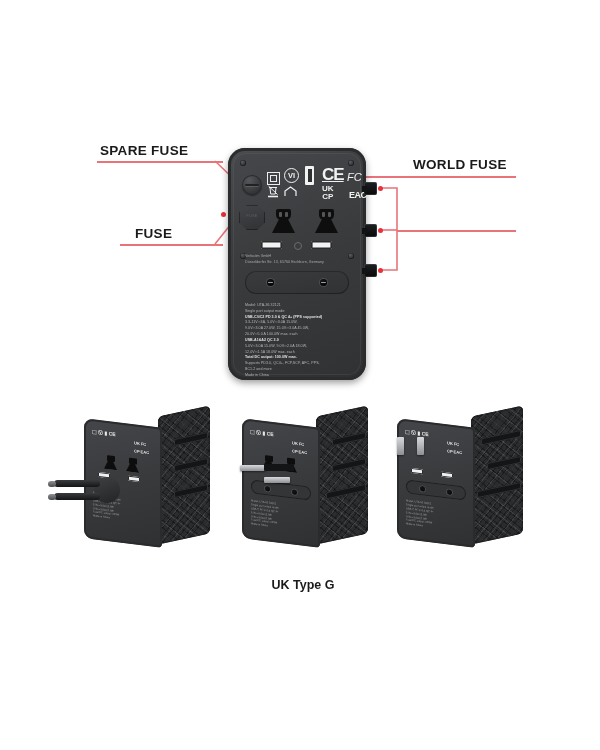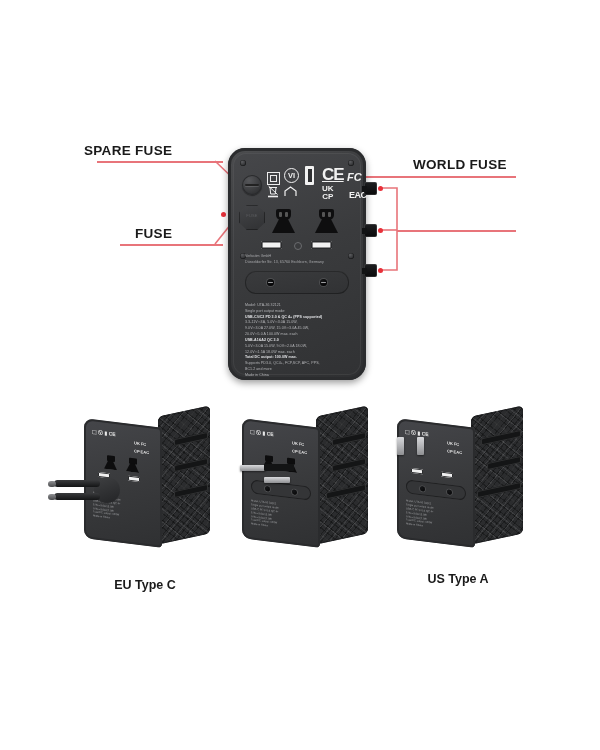--- a/index.html
+++ b/index.html
@@ -61,21 +61,21 @@
   .icons{position:absolute;left:34px;top:12px;width:96px;height:42px;}
   .ic{position:absolute;color:#f2f2f2;}
   .ic-cls2{left:0;top:7px;width:11px;height:11px;border:1.3px solid #eee;}
   .ic-cls2::after{content:"";position:absolute;left:2px;top:2px;right:2px;bottom:2px;border:1px solid #eee;}
   .ic-vi{left:17px;top:3px;width:13px;height:13px;border-radius:50%;
         border:1.4px solid #f2f2f2;font-size:7.5px;font-weight:bold;
         line-height:13px;text-align:center;}
   .ic-bar{left:38px;top:1px;width:9px;height:19px;background:#f2f2f2;border-radius:1px;}
   .ic-bar::after{content:"";position:absolute;left:2.5px;top:3px;width:4px;height:13px;background:#2f3032;}
   .ic-ce{left:55px;top:1px;font-size:17px;font-weight:bold;line-height:17px;letter-spacing:-1px;text-decoration:underline;}
-  .ic-fcc{left:80px;top:7px;font-size:11px;font-weight:bold;font-style:italic;line-height:11px;}
+  .ic-fcc{left:80px;top:7px;font-size:11px;font-weight:normal;font-style:italic;line-height:11px;}
   .ic-house{left:17px;top:21px;width:13px;height:11px;}
   .ic-house svg{display:block;}
   .ic-bin{left:0;top:20px;width:12px;height:14px;}
   .ic-bin svg{display:block;}
   .ic-ukca{left:55px;top:20px;font-size:8px;font-weight:bold;line-height:8px;text-align:center;}
   .ic-eac{left:82px;top:26px;font-size:9px;font-weight:bold;line-height:9px;letter-spacing:-.5px;}
 
   
   .socket{position:absolute;width:23px;height:24px;}
   .socket .body{
@@ -168,21 +168,21 @@
   
   .flat-pin{position:absolute;background:linear-gradient(180deg,#d8d9dc,#8f9093);border-radius:1px;
     box-shadow:0 1px 2px rgba(0,0,0,.45);}
   .pin-blk{position:absolute;background:#131415;border-radius:1px;}
 </style>
 </head>
 <body>
 
 <div class="stage">
 
-  <div class="callout-label" style="left:84px;top:143px;">SPARE FUSE</div>
+  <div class="callout-label" style="left:100px;top:143px;">SPARE FUSE</div>
   <div class="rule" style="left:97px;top:161px;width:126px;"></div>
   <svg class="lead" style="left:215px;top:158px;" width="30" height="32">
     <path d="M0,3 L24,26" stroke="#E8747A" stroke-width="1.6" fill="none"></path>
   </svg>
   <div class="dot" style="left:235px;top:181px;"></div>
 
   <div class="callout-label" style="left:135px;top:226px;">FUSE</div>
   <div class="rule" style="left:120px;top:244px;width:103px;"></div>
   <svg class="lead" style="left:215px;top:214px;" width="30" height="34">
     <path d="M24,0 L0,30" stroke="#E8747A" stroke-width="1.6" fill="none"></path>
@@ -312,21 +312,20 @@
         </div>
       <div class="v-slot" style="left:14px;top:52px;"></div>
       <div class="v-slot" style="left:44px;top:52px;"></div>
       <div class="v-text" style="left:9px;top:72px;">
         Model: UTA-36 32121<br>Single port output mode:<br>USB-C PD 3.0 &amp; QC 4+<br>5.0V⎓3.0A 15.0W<br>9.0V⎓3.0A 27.0W<br>Total DC output: 100W<br>Made in China
       </div>
     </div>
     <div class="eu-base" style="left:24px;top:72px;"></div>
     <div class="eu-pin" style="left:-16px;top:75px;"></div>
     <div class="eu-pin" style="left:-16px;top:88px;"></div>
-    <div class="v-label" style="left:-10px;top:172px;">EU Type C</div>
   </div>
 
   <div class="variant" style="left:228px;top:405px;">
     <div class="v-side">
       <div class="diamond"></div>
       <div class="v-slider" style="top:26px;width:34px;"></div>
       <div class="v-slider" style="top:52px;width:34px;"></div>
       <div class="v-slider" style="top:78px;width:40px;"></div>
     </div>
     <div class="v-face">
@@ -345,20 +344,21 @@
         <i style="left:14px;"></i>
           <i style="right:14px;"></i>
       </div>
       <div class="v-text" style="left:9px;top:80px;">
         Model: UTA-36 32121<br>Single port output mode:<br>USB-C PD 3.0 &amp; QC 4+<br>5.0V⎓3.0A 15.0W<br>9.0V⎓3.0A 27.0W<br>Total DC output: 100W<br>Made in China
       </div>
     </div>
     <div class="flat-pin" style="left:12px;top:60px;width:26px;height:6px;"></div>
     <div class="flat-pin" style="left:36px;top:72px;width:26px;height:6px;"></div>
     <div class="pin-blk" style="left:36px;top:59px;width:30px;height:7px;"></div>
+    <div class="v-label" style="left:-10px;top:172px;">UK Type G</div>
   </div>
 
   <div class="variant" style="left:383px;top:405px;">
     <div class="v-side">
       <div class="diamond"></div>
       <div class="v-slider" style="top:24px;width:40px;"></div>
       <div class="v-slider" style="top:50px;width:34px;"></div>
       <div class="v-slider" style="top:76px;width:44px;"></div>
     </div>
     <div class="v-face">
@@ -371,17 +371,16 @@
         <i style="left:14px;"></i>
           <i style="right:14px;"></i>
       </div>
       <div class="v-text" style="left:9px;top:80px;">
         Model: UTA-36 32121<br>Single port output mode:<br>USB-C PD 3.0 &amp; QC 4+<br>5.0V⎓3.0A 15.0W<br>9.0V⎓3.0A 27.0W<br>Total DC output: 100W<br>Made in China
       </div>
     </div>
     <div class="flat-pin" style="left:14px;top:32px;width:7px;height:18px;"></div>
     <div class="flat-pin" style="left:34px;top:32px;width:7px;height:18px;"></div>
     <div class="v-label" style="left:-10px;top:166px;">
-      <div>US Type A</div>
     </div>
   </div>
 
 </div>
 
 </body></html>

